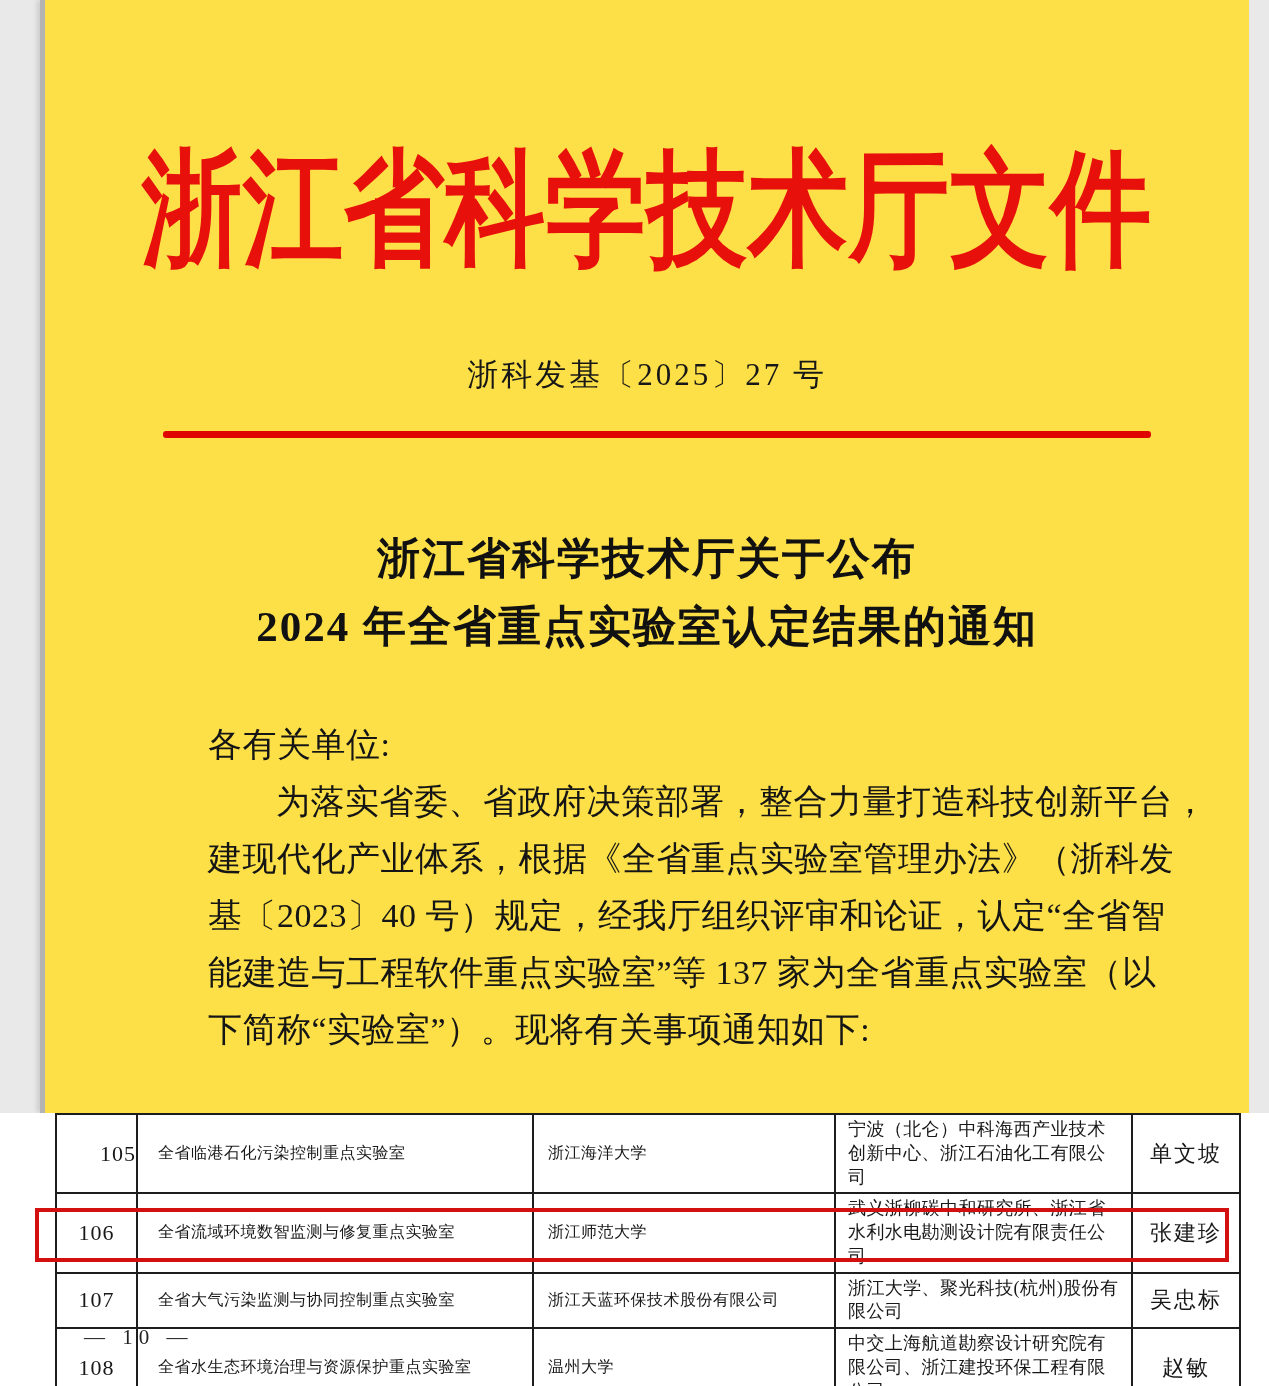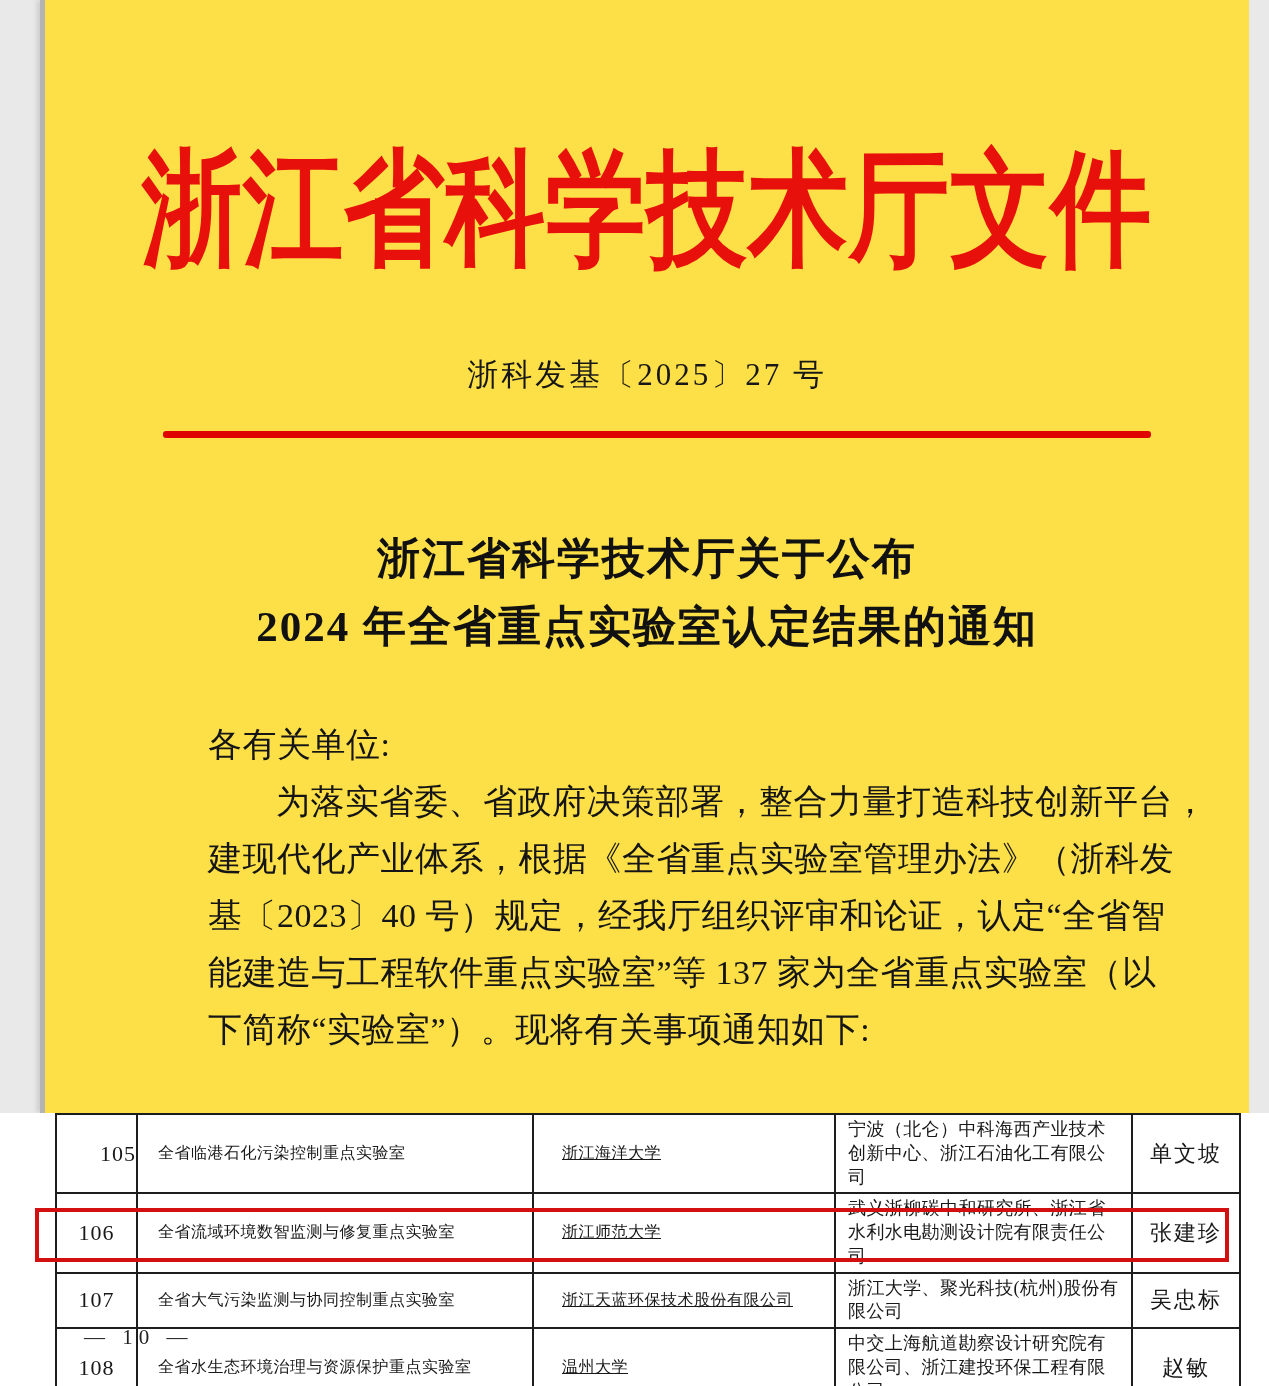--- a/index.html
+++ b/index.html
@@ -92,21 +92,21 @@
   .lab-table td {
     border:2px solid #1d1d1d;
     vertical-align:middle;
     font-size:16px;
     color:#181818;
   }
   .lab-table tr { height:49px; }
   .lab-table tr.row-107 { height:51px; }
   td.c-no   { text-align:center; font-size:22px; letter-spacing:1px; }
   td.c-lab  { padding-left:20px; letter-spacing:0.5px; }
-  td.c-host { padding-left:28px; letter-spacing:0.5px;text-decoration:underline; }
+  td.c-host { padding-left:14px; letter-spacing:0.5px; }
   td.c-partner {
     padding:3px 8px 3px 12px;
     font-size:18px;
     line-height:1.32;
     letter-spacing:0.4px;
   }
   td.c-director { text-align:center; font-size:22px; letter-spacing:2px; }
   .highlight-box {
     position:absolute;
     left:35px; top:95px;

